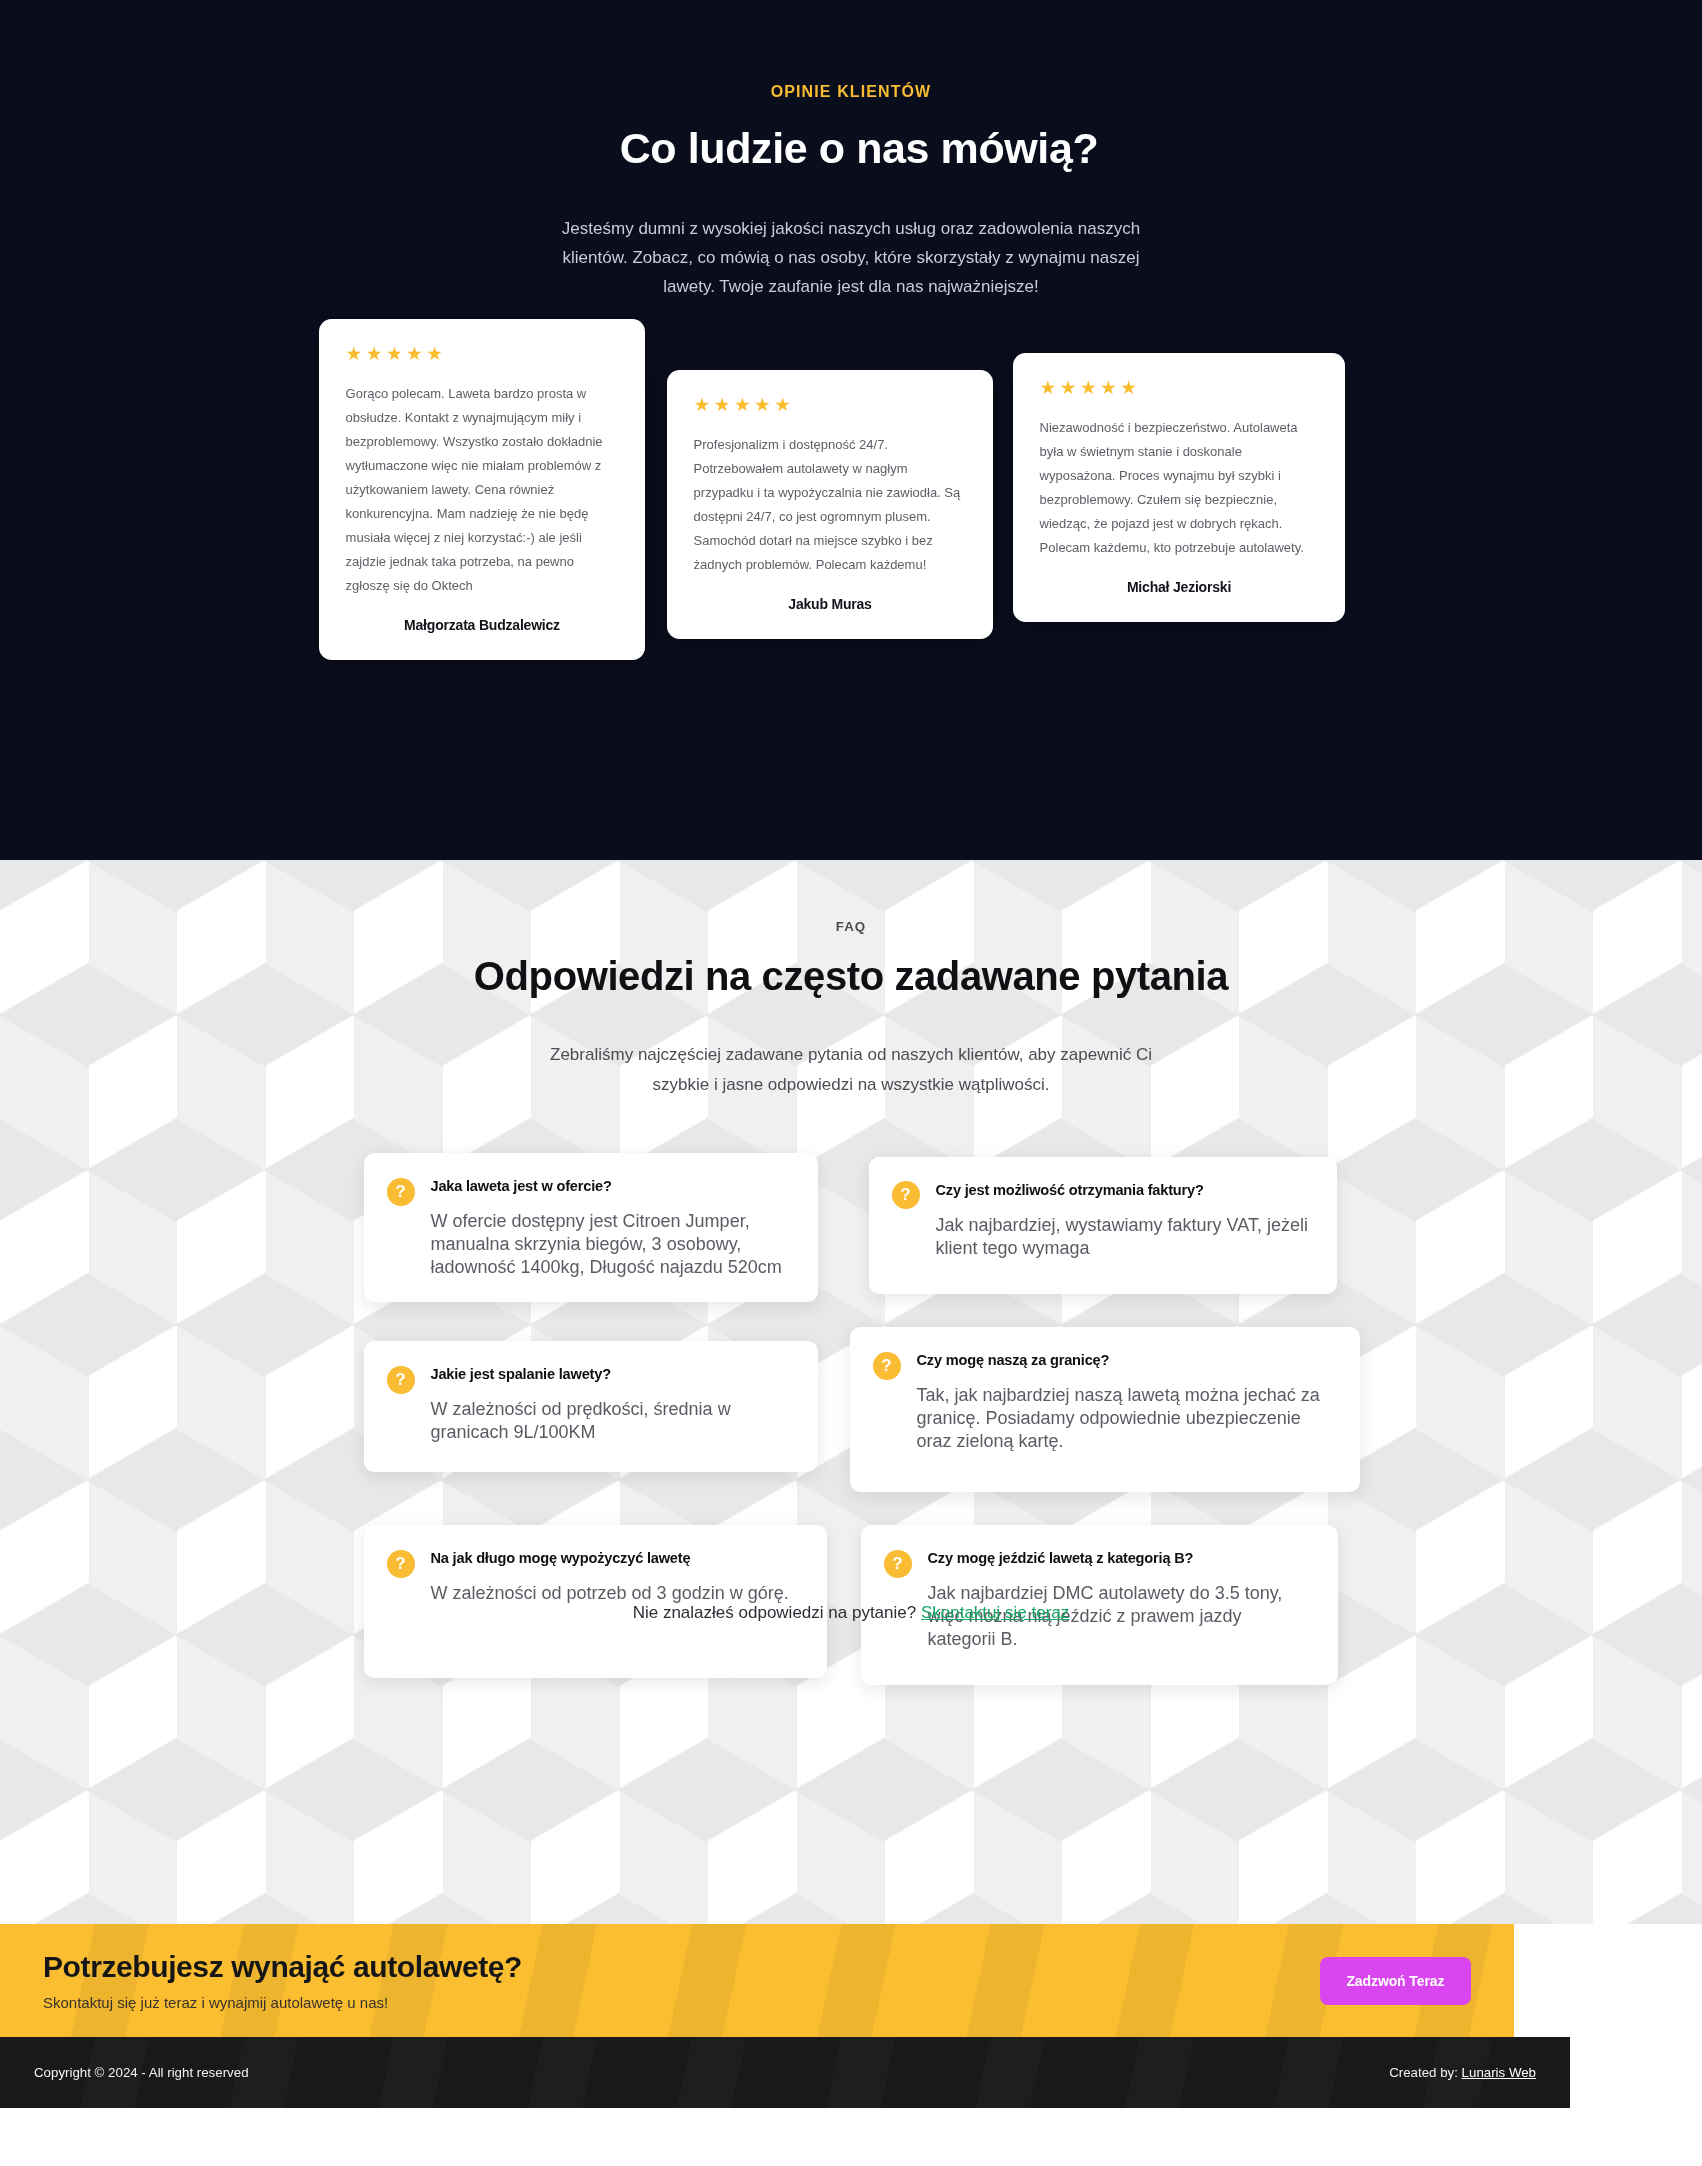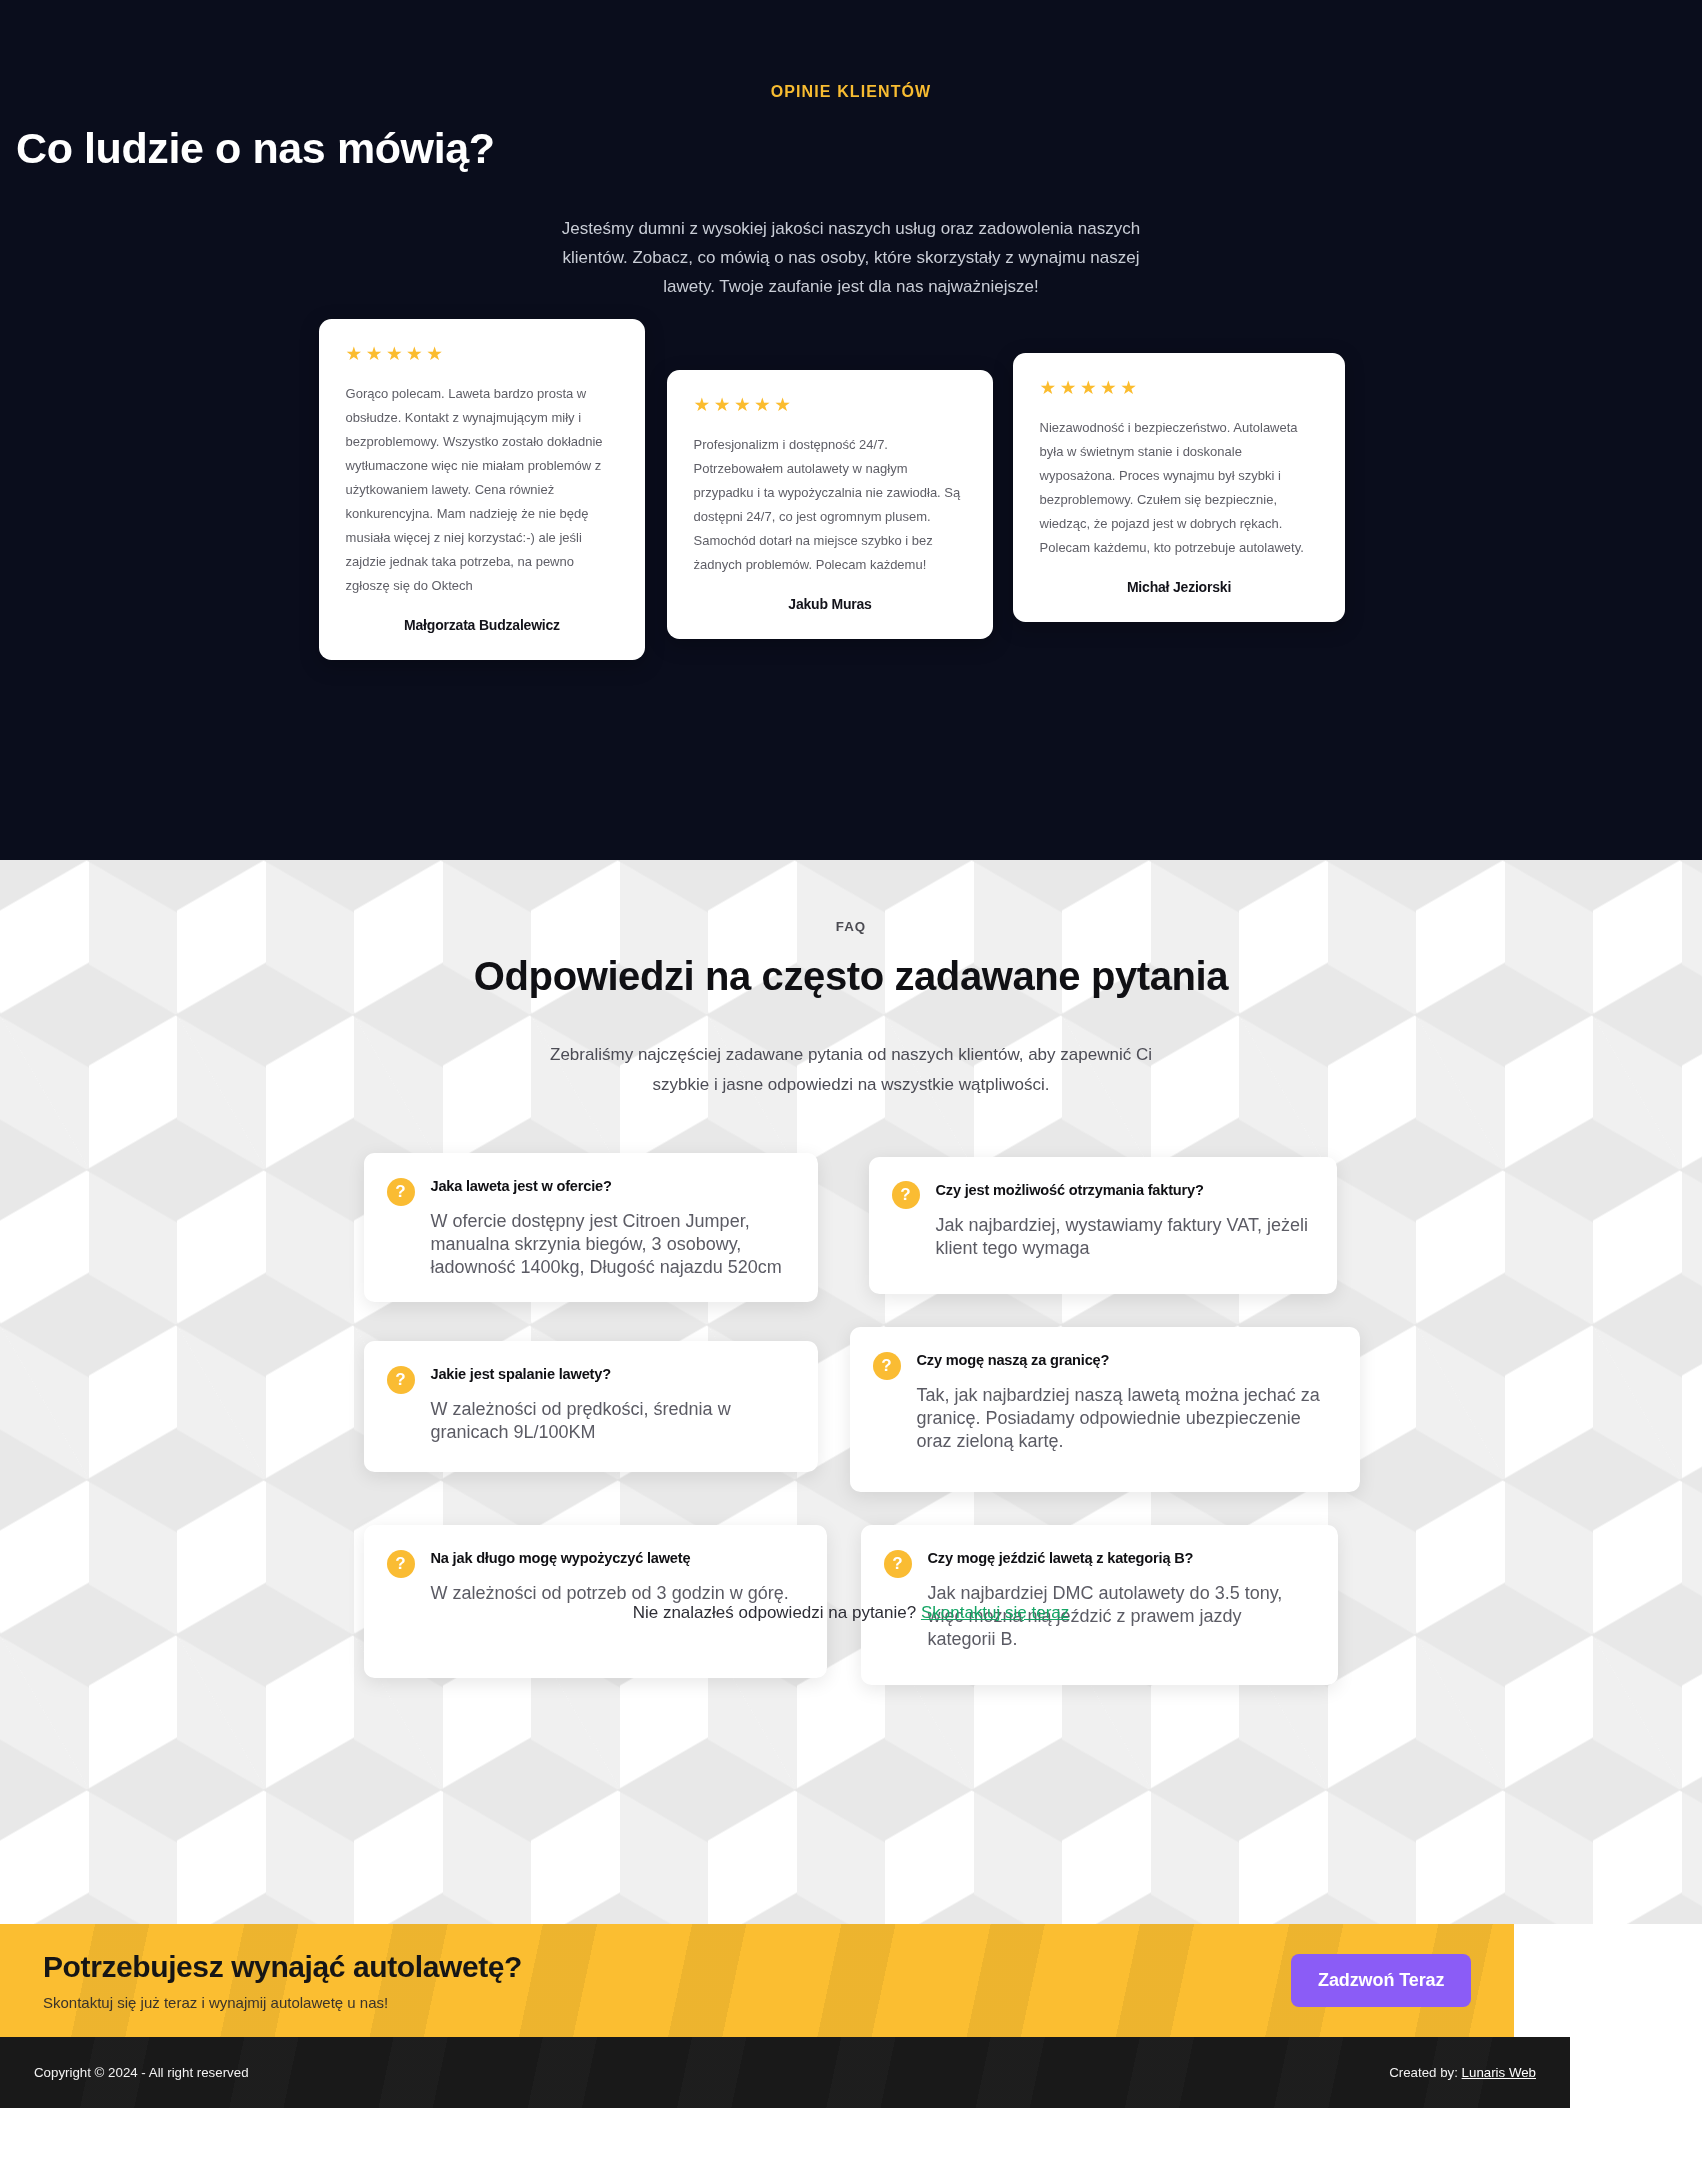--- a/index.html
+++ b/index.html
@@ -19,21 +19,21 @@
   }
   .t-eyebrow {
     text-align: center;
     color: #f8bc31;
     font-size: 16px;
     font-weight: 700;
     letter-spacing: 1.1px;
     padding-top: 83px;
   }
   .t-title {
-    text-align: left;
+    text-align: center;
     color: #ffffff;
     font-size: 43px;
     font-weight: 700;
     letter-spacing: -0.4px;
     margin-top: 23px;
     margin-left: 16px;
   }
   .t-sub {
     width: 603px;
     margin: 41px auto 0;
@@ -230,27 +230,27 @@
     font-size: 30px;
     font-weight: 700;
     letter-spacing: -0.4px;
   }
   .cta-p {
     margin-top: 10.6px;
     color: #3a332a;
     font-size: 15px;
   }
   .cta-btn {
-    background: #8b5cf6;
+    background: #d946ef;
     color: #ffffff;
     border: none;
     border-radius: 8px;
     padding: 16px 26.6px;
     font-family: "Liberation Sans", sans-serif;
-    font-size: 18px;
+    font-size: 14px;
     font-weight: 700;
     cursor: pointer;
     letter-spacing: -0.1px;
   }
 
   
   .footer {
     position: relative;
     width: 1570px;
     height: 71px;

